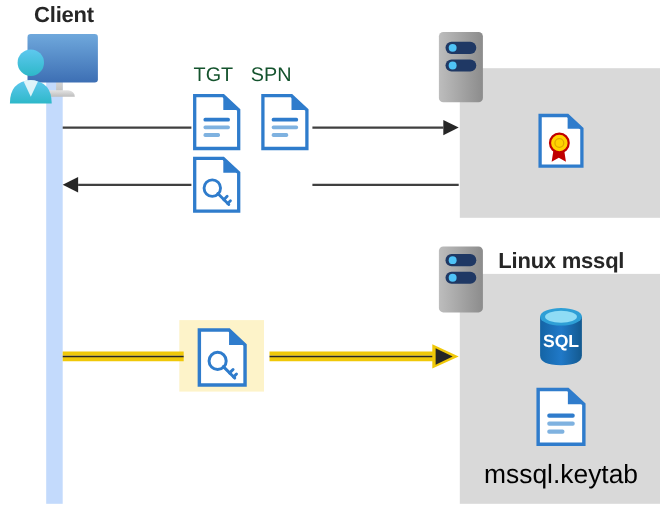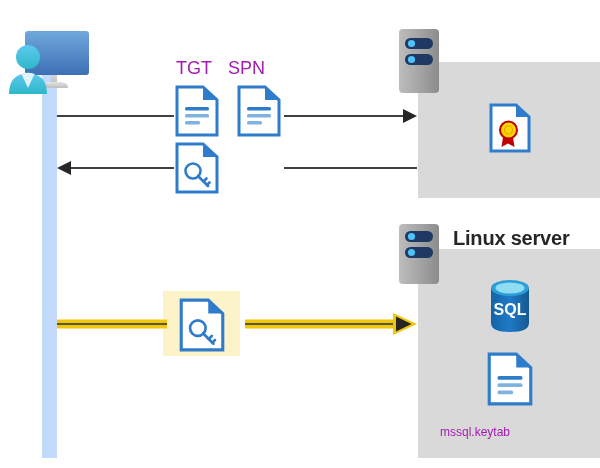--- a/index.html
+++ b/index.html
@@ -19,25 +19,25 @@
   
   .heading{
     color:#262626;font-weight:bold;font-size:20px;line-height:25px;
     letter-spacing:-0.2px;white-space:pre-line;
   }
   #client-title{left:31px;top:2px;}
   #dc-title{left:455px;top:4px;}
   #linux-title{left:453px;top:226px;}
 
   .filelabel{
-    color:#a21caf;font-size:12px;line-height:24px;
+    color:#000000;font-size:24px;line-height:24px;
   }
   #keytab-label{left:440px;top:420px;}
 
-  .smalllabel{color:#a21caf;font-size:18px;line-height:21px;}
+  .smalllabel{color:#14532d;font-size:18px;line-height:21px;}
   #tgt-label{left:176px;top:58px;}
   #spn-label{left:228px;top:58px;}
 
   
   #lifeline{left:42px;top:72px;width:15px;height:386px;background:#c3dafc;}
 
   
   #hl-box{left:163px;top:291px;width:77px;height:65px;background:#fdf3c9;}
 
   
@@ -48,21 +48,22 @@
 
 <div class="stage">
 
   <div class="abs panel" id="dc-panel"></div>
   <div class="abs panel" id="linux-panel"></div>
 
   <div class="abs" id="lifeline"></div>
 
   <div class="abs" id="hl-box"></div>
 
-  <div class="abs heading" id="linux-title">Linux server</div>
+  <div class="abs heading" id="client-title">Client</div>
+  <div class="abs heading" id="linux-title">Linux mssql</div>
 
   <div class="abs smalllabel" id="tgt-label">TGT</div>
   <div class="abs smalllabel" id="spn-label">SPN</div>
   <div class="abs filelabel" id="keytab-label">mssql.keytab</div>
 
   <svg class="abs" style="left:4px;top:26px;" width="100" height="80" viewBox="0 0 100 80">
     <defs>
       <linearGradient id="monGrad" x1="0" y1="0" x2="0" y2="1">
         <stop offset="0" stop-color="#6fa8dc"></stop>
           <stop offset="1" stop-color="#3d6fb4"></stop>

